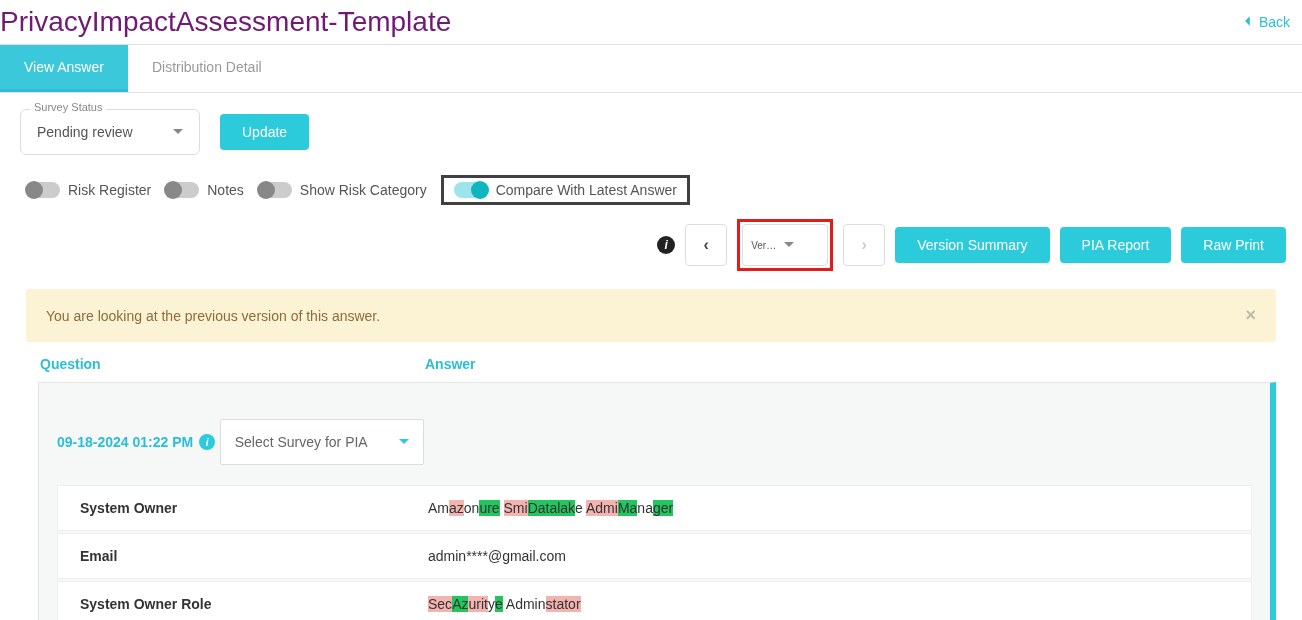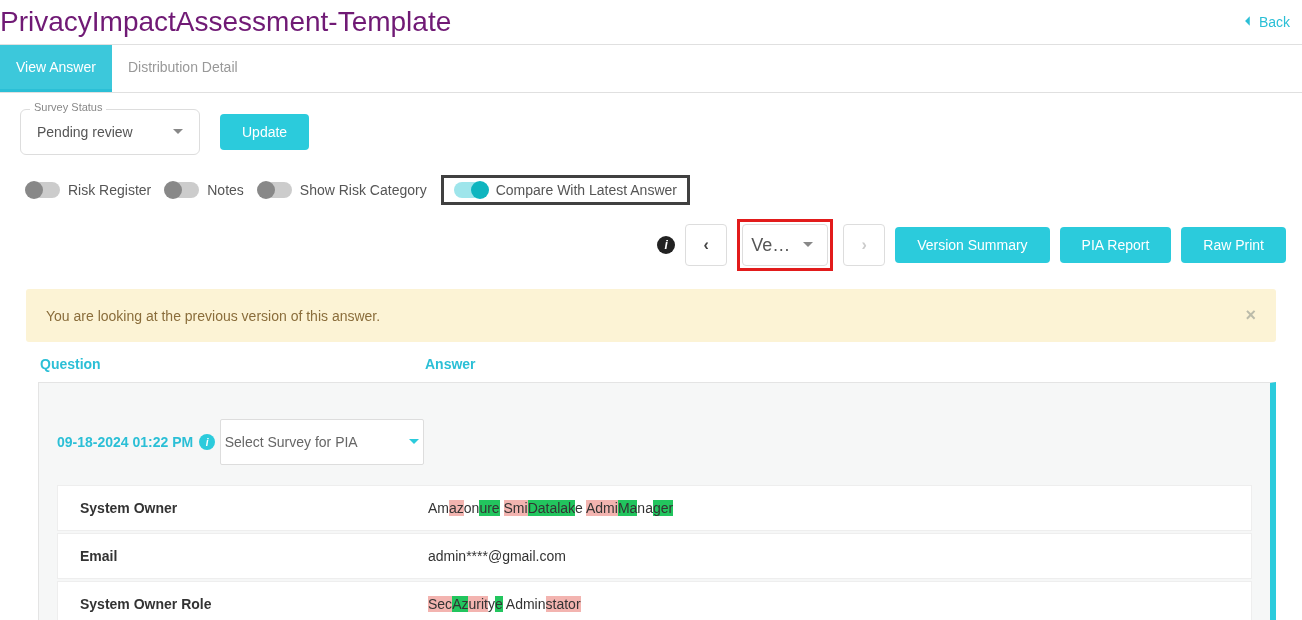--- a/index.html
+++ b/index.html
@@ -4,21 +4,21 @@
   <style>
     * { box-sizing: border-box; margin: 0; padding: 0; font-family: Arial, Helvetica, sans-serif; }
     body { width: 1302px; height: 620px; background: #fff; overflow: hidden; }
 
     .header-row { display: flex; justify-content: space-between; align-items: center; padding: 6px 12px 6px 0; }
     .title { color: #701a75; font-size: 28px; font-weight: 400; padding-left: 0; }
     .back-link { color: #2bbfd6; font-size: 14px; display: flex; gap: 4px; cursor: pointer; }
     .back-link svg { width: 14px; height: 14px; fill: #2bbfd6; }
 
     .tabs { display: flex; border-top: 1px solid #e0e0e0; border-bottom: 1px solid #e0e0e0; padding-left: 0; }
-    .tab { padding: 14px 16px; font-size: 14px; color: #999; cursor: pointer; }
+    .tab { padding: 14px 24px; font-size: 14px; color: #999; cursor: pointer; }
     .tab.active { background: #3cc8db; color: #fff; border-bottom: 3px solid #2bbfd6; }
 
     .controls-row { display: flex; align-items: center; gap: 20px; padding: 16px 16px 8px 20px; flex-wrap: wrap; }
     .field-group { position: relative; }
     .field-label { position: absolute; top: -8px; left: 10px; background: #fff; font-size: 11px; color: #888; padding: 0 4px; }
     .select-box { border: 1px solid #ddd; border-radius: 6px; padding: 14px 16px; min-width: 180px; display: flex; align-items: center; justify-content: space-between; font-size: 14px; color: #555; cursor: pointer; }
     .select-box .caret { border: 5px solid transparent; border-top-color: #888; margin-left: 10px; margin-top: 4px; }
     .btn { background: #2bcbdc; color: #fff; border: none; padding: 10px 22px; border-radius: 4px; font-size: 14px; cursor: pointer; }
 
     .toggles-row { display: flex; align-items: center; gap: 14px; padding: 12px 16px 10px 26px; flex-wrap: wrap; }
@@ -26,36 +26,36 @@
     .toggle { width: 34px; height: 16px; background: #ccc; border-radius: 10px; position: relative; cursor: pointer; }
     .toggle::after { content: ''; position: absolute; width: 18px; height: 18px; background: #888; border-radius: 50%; top: -1px; left: -1px; }
     .toggle.on { background: #9ee5eb; }
     .toggle.on::after { background: #0fb5bf; left: auto; right: -1px; }
     .highlight-box { border: 3px solid #404040; padding: 4px 10px; display: inline-flex; align-items: center; gap: 10px; }
 
     .right-cluster { display: flex; align-items: center; gap: 10px; margin-left: auto; }
     .info-circle { width: 18px; height: 18px; background: #222; color: #fff; border-radius: 50%; display: flex; align-items: center; justify-content: center; font-size: 12px; font-weight: bold; font-style: italic; cursor: pointer; }
     .nav-btn { width: 42px; height: 42px; border: 1px solid #ddd; border-radius: 4px; background: #fff; display: flex; align-items: center; justify-content: center; cursor: pointer; font-weight: bold; color: #444; }
     .nav-btn.disabled { color: #ccc; cursor: not-allowed; }
-    .version-select { border: 1px solid #ddd; border-radius: 4px; padding: 10px 8px; display: flex; align-items: center; gap: 8px; font-size: 18px; color: #555; cursor: pointer; width: 86px; height: 42px; }
+    .version-select { border: 1px solid #ddd; border-radius: 4px; padding: 10px 8px; display: flex; align-items: center; gap: 8px; font-size: 10px; color: #555; cursor: pointer; width: 86px; height: 42px; }
     .version-select .caret2 { border: 5px solid transparent; border-top-color: #888; margin-top: 4px; }
     .version-highlight { border: 3px solid #e21b1b; padding: 2px; }
 
     .alert { background: #fcf3d5; color: #8a6d3b; padding: 16px 20px; margin: 8px 26px 14px 26px; border-radius: 3px; display: flex; justify-content: space-between; align-items: center; font-size: 14px; }
     .alert-close { color: #bba; font-size: 18px; cursor: pointer; font-weight: bold; }
 
     .columns-header { display: flex; padding: 0 40px 10px 40px; }
     .col-q { width: 385px; color: #2bbfd6; font-weight: bold; font-size: 14px; }
     .col-a { color: #2bbfd6; font-weight: bold; font-size: 14px; }
 
     .panel { margin: 0 26px 0 38px; border: 1px solid #e4e4e4; border-right: 6px solid #2bcbdc; background: #f6f7f7; }
     .panel-inner { padding: 18px; }
     .timestamp { color: #2bbfd6; font-weight: bold; font-size: 14px; display: inline-flex; align-items: center; gap: 6px; }
     .ts-info { width: 16px; height: 16px; background: #2bcbdc; border-radius: 50%; color: #fff; display: inline-flex; align-items: center; justify-content: center; font-size: 10px; font-style: italic; font-weight: bold; cursor: pointer; }
-    .survey-select { margin-top: 18px; border: 1px solid #ddd; border-radius: 2px; background: #fff; padding: 14px 4px; display: inline-flex; align-items: center; gap: 25px; font-size: 14px; color: #666; cursor: pointer; width: 204px; justify-content: space-between; }
+    .survey-select { margin-top: 18px; border: 1px solid #ddd; border-radius: 2px; background: #fff; padding: 14px 14px; display: inline-flex; align-items: center; gap: 25px; font-size: 14px; color: #666; cursor: pointer; width: 204px; justify-content: space-between; }
     .survey-select .caret3 { border: 5px solid transparent; border-top-color: #2bcbdc; margin-top: 4px; }
 
     .data-rows { margin-top: 20px; }
     .data-row { background: #fff; border: 1px solid #eee; padding: 14px 0; display: flex; margin: 2px 0; }
     .data-row .q { width: 370px; padding-left: 22px; font-weight: bold; font-size: 14px; color: #333; }
     .data-row .a { font-size: 14px; color: #333; }
 
     .diff-del { background: #f3b4b0; }
     .diff-ins { background: #22c55e; }
 

